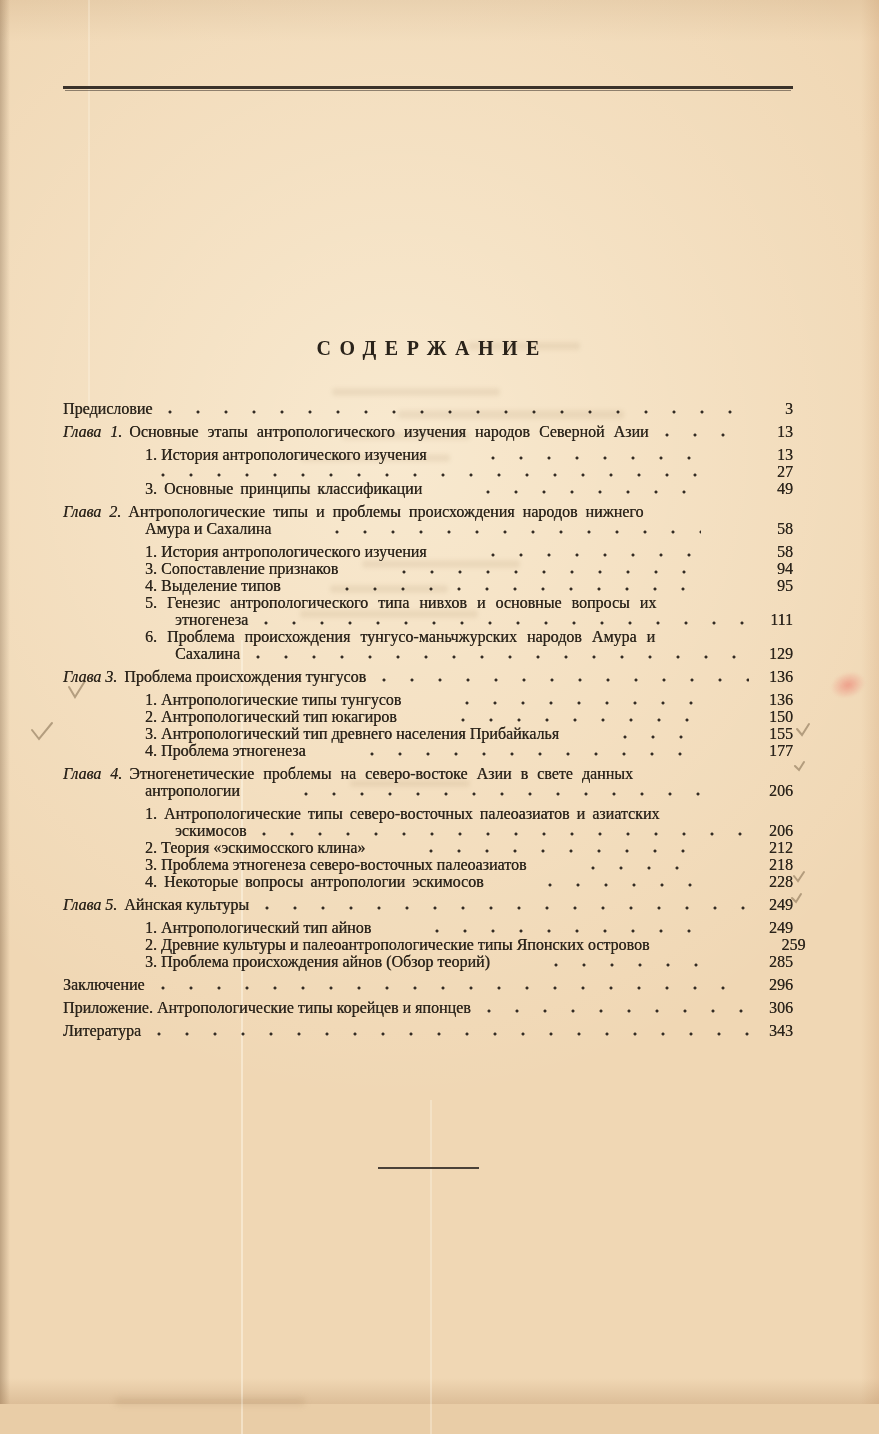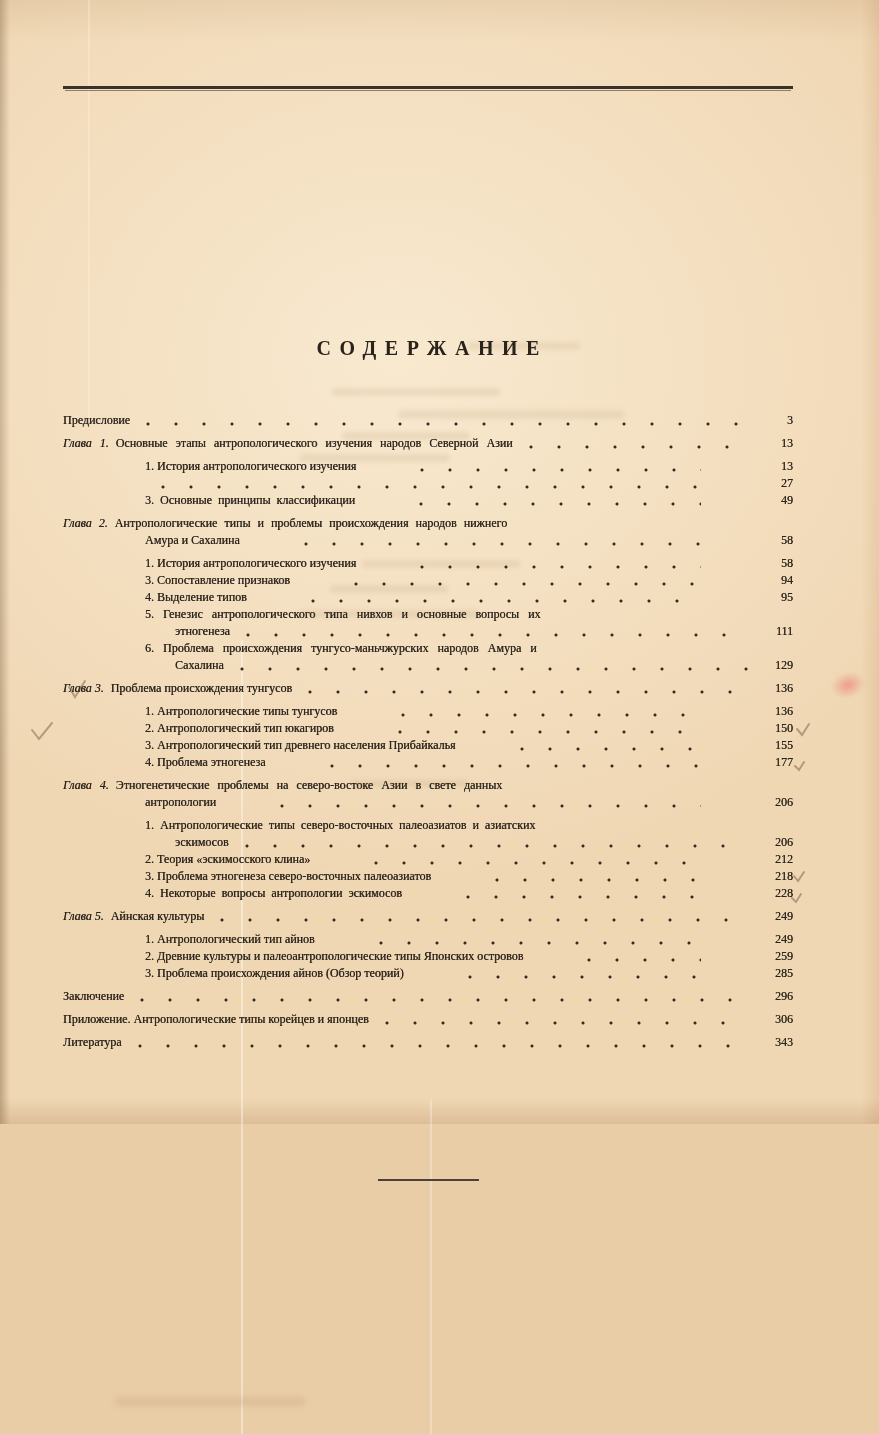--- a/index.html
+++ b/index.html
@@ -2,21 +2,21 @@
 <html lang="ru"><head>
 <meta charset="utf-8">
 <style>
   html,body{margin:0;padding:0;}
   body{
     width:879px;height:1434px;overflow:hidden;
     font-family:"Liberation Serif","DejaVu Serif",serif;
     background:#e9cda7;
   }
   .page{
-    position:relative;width:879px;height:1124px;
+    position:relative;width:879px;height:1404px;
     color:#2b241b;
     background:
       radial-gradient(120% 80% at 45% 32%, rgba(255,248,230,0.55) 0%, rgba(255,248,230,0) 58%),
       linear-gradient(to bottom, rgba(185,145,100,0.20) 0, rgba(185,145,100,0) 42px),
       linear-gradient(to top, rgba(170,125,80,0.28) 0, rgba(170,125,80,0) 26px),
       linear-gradient(to right, rgba(110,80,50,0.38) 0, rgba(110,80,50,0) 10px),
       linear-gradient(to left, rgba(200,150,105,0.25) 0, rgba(200,150,105,0) 18px),
       #f0d7b4;
   }
   .content{
@@ -28,21 +28,21 @@
   .top-rule::after{
     content:"";position:absolute;left:2px;right:2px;top:4px;height:1px;
     background:rgba(58,50,42,0.55);
   }
   .title{
     margin-top:248px;text-align:center;
     font-size:20px;font-weight:bold;letter-spacing:8.5px;padding-left:8.5px;
     color:#2a231a;
   }
   .toc{
-    margin-top:52px;font-size:12px;line-height:17px;
+    margin-top:40px;font-size:16px;line-height:17px;
     text-shadow:0.35px 0 0 rgba(40,32,24,0.8);
   }
   .row{display:flex;align-items:baseline;}
   .txt{white-space:nowrap;}
   .pfx{font-style:italic;margin-right:7px;}
   .leader{
     flex:1;min-width:4px;height:6px;align-self:flex-end;
     margin:0 10px 2px 12px;
     background-image:radial-gradient(circle at 2px 3px, #342c24 1.4px, rgba(0,0,0,0) 1.7px);
     background-size:28px 6px;background-repeat:repeat-x;background-position:4px 0;

